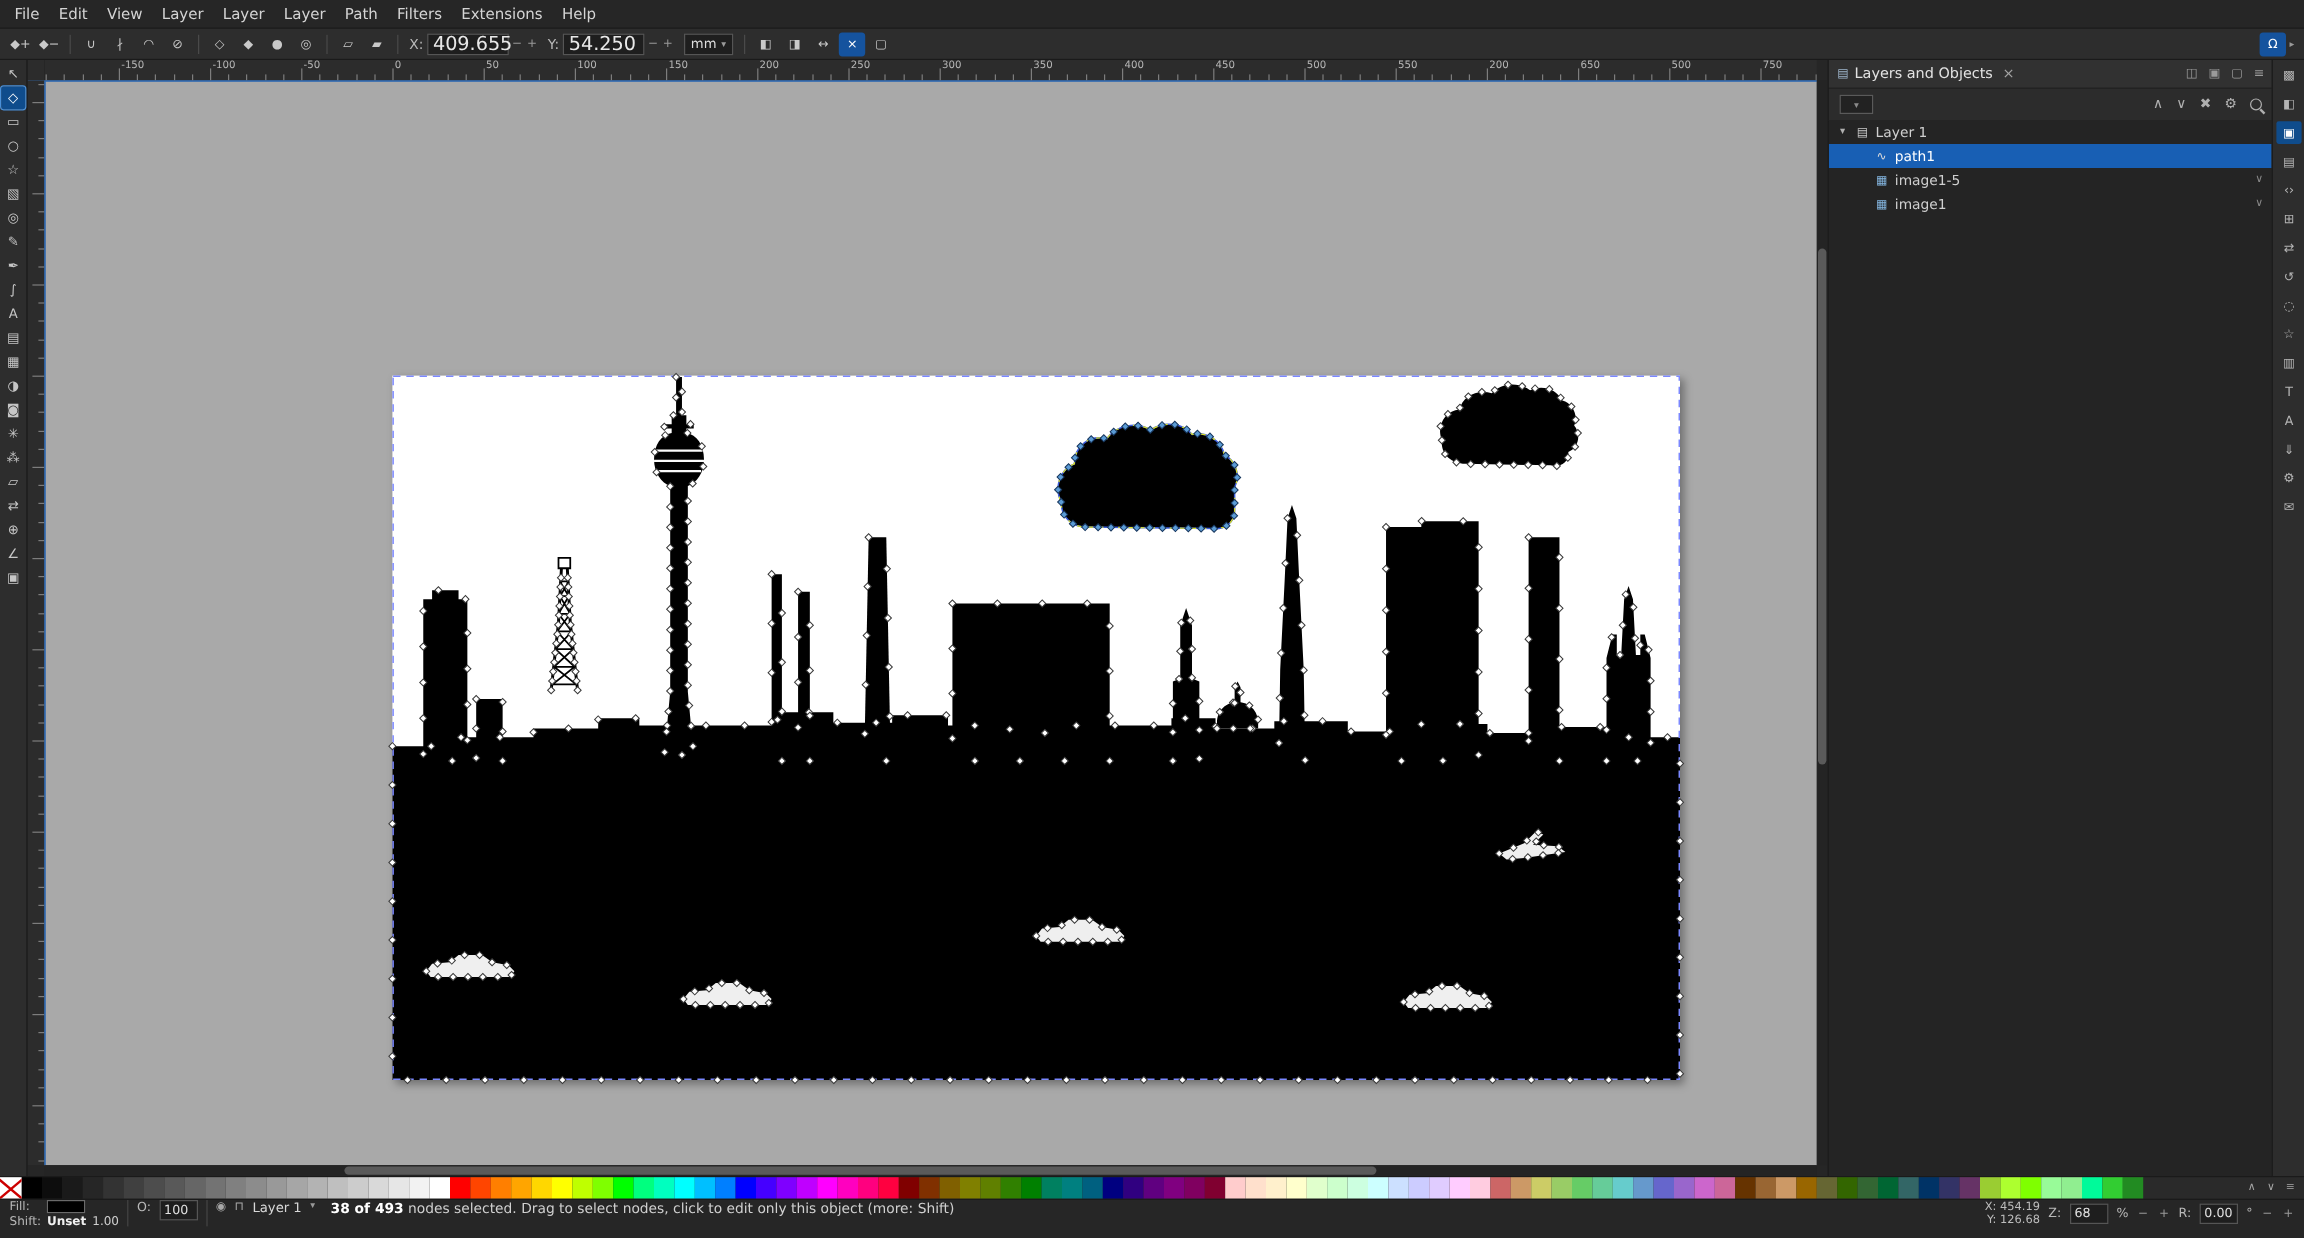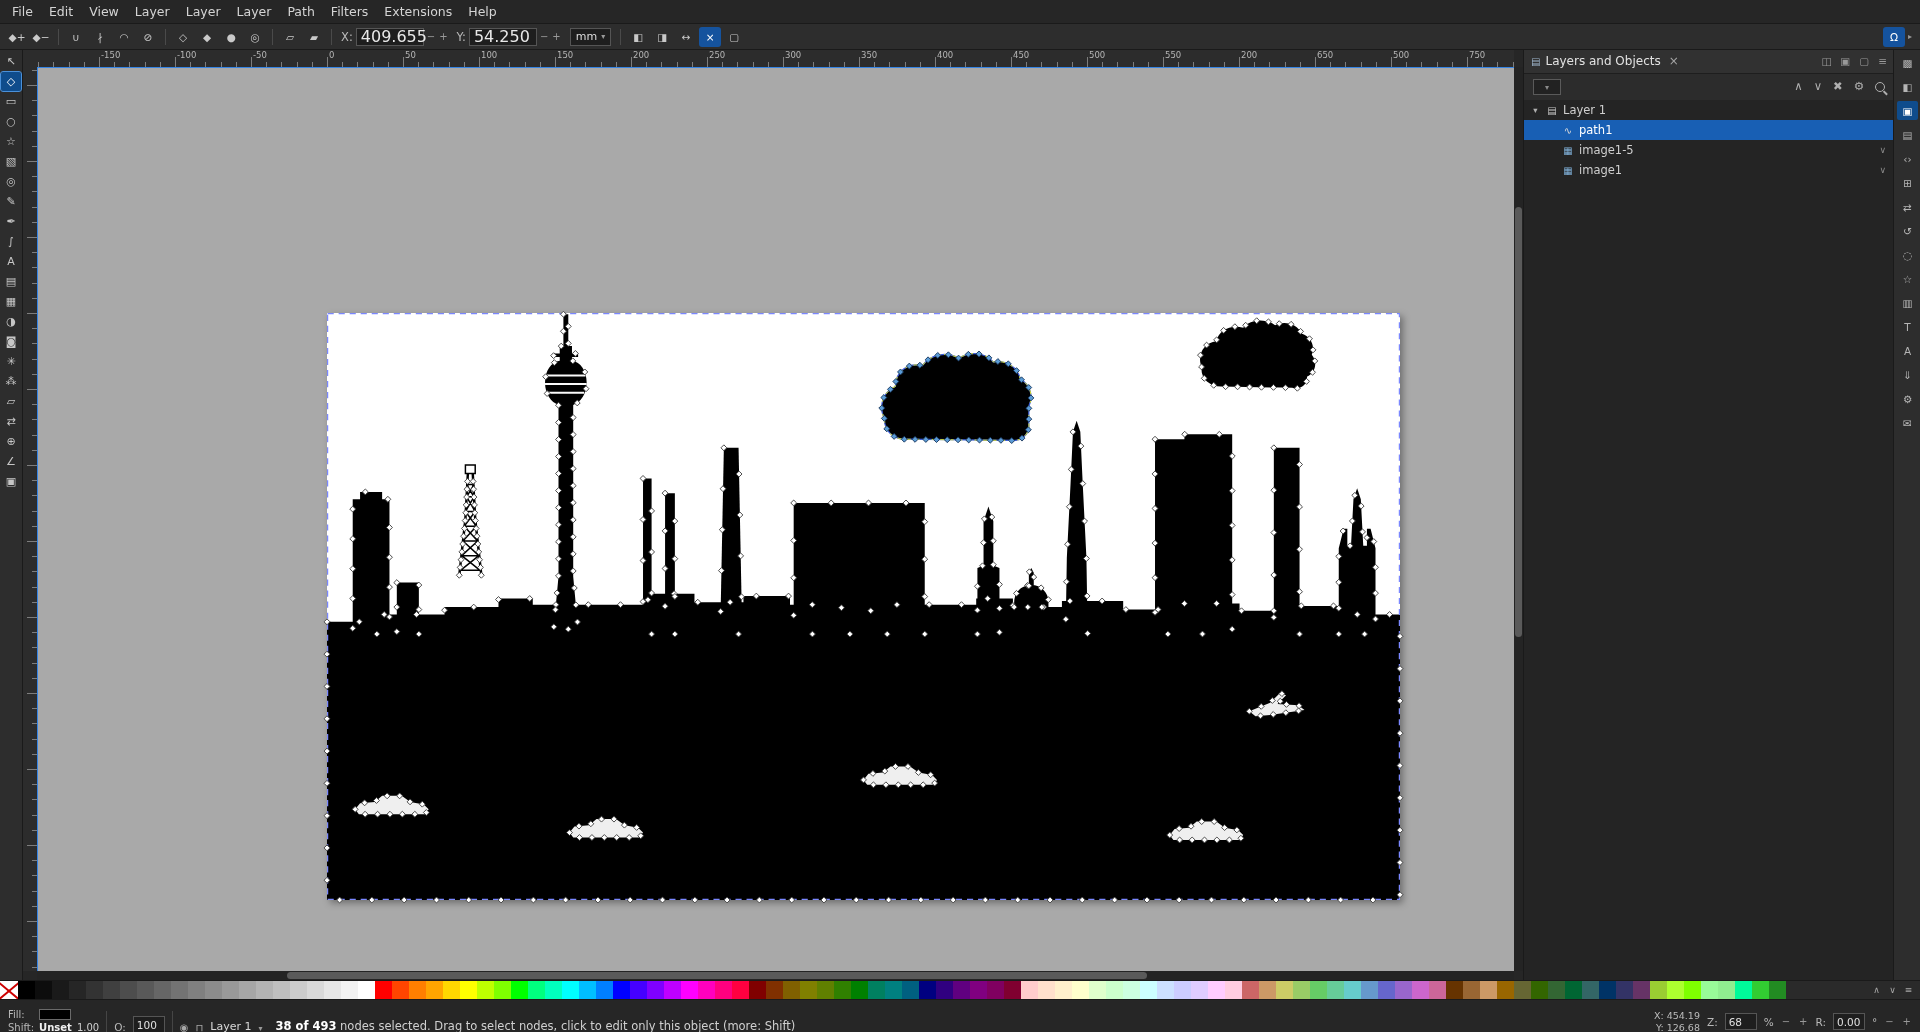--- a/index.html
+++ b/index.html
@@ -94,21 +94,21 @@
   .swatch{width:17px;height:18px;flex:0 0 auto;}
   .swatch.none{width:18px;background:#fff;position:relative;overflow:hidden;}
   .swatch.none::before,.swatch.none::after{content:"";position:absolute;left:-4px;right:-4px;top:50%;height:2px;background:#cc0000;}
   .swatch.none::before{transform:rotate(40deg);}
   .swatch.none::after{transform:rotate(-40deg);}
   .pal-end{margin-left:auto;display:flex;align-items:center;gap:3px;padding:0 5px;color:#a8a8a8;font-size:9px;}
   .pal-btn{width:13px;text-align:center;}
 
   
   .statusbar{position:absolute;left:0;right:0;top:999px;height:33px;background:#262626;border-top:1px solid #1a1a1a;
-             display:flex;align-items:flex-end;gap:7px;padding:0 8px;z-index:6;}
+             display:flex;align-items:flex-start;gap:7px;padding:0 8px;z-index:6;}
   .fsgrid{display:grid;grid-template-columns:auto auto auto;column-gap:5px;row-gap:2px;font-size:10px;color:#b8b8b8;align-items:center;}
   .fill-swatch{width:30px;height:9px;background:#000;border:1px solid #6a6a6a;grid-column:span 2;}
   .strokeval{color:#f0f0f0;font-weight:bold;}
   .strokew{color:#cfcfcf;}
   .vsep{width:1px;height:22px;background:#454545;}
   .slbl2{font-size:10.5px;color:#b8b8b8;}
   .mini-input{min-width:24px;height:15px;background:#1e1e1e;border:1px solid #555;font-size:10.5px;display:inline-flex;
               align-items:center;padding:0 3px;color:#e0e0e0;}
   .sico{font-size:10px;color:#a8a8a8;}
   .layer-name{font-size:11px;color:#d8d8d8;}

